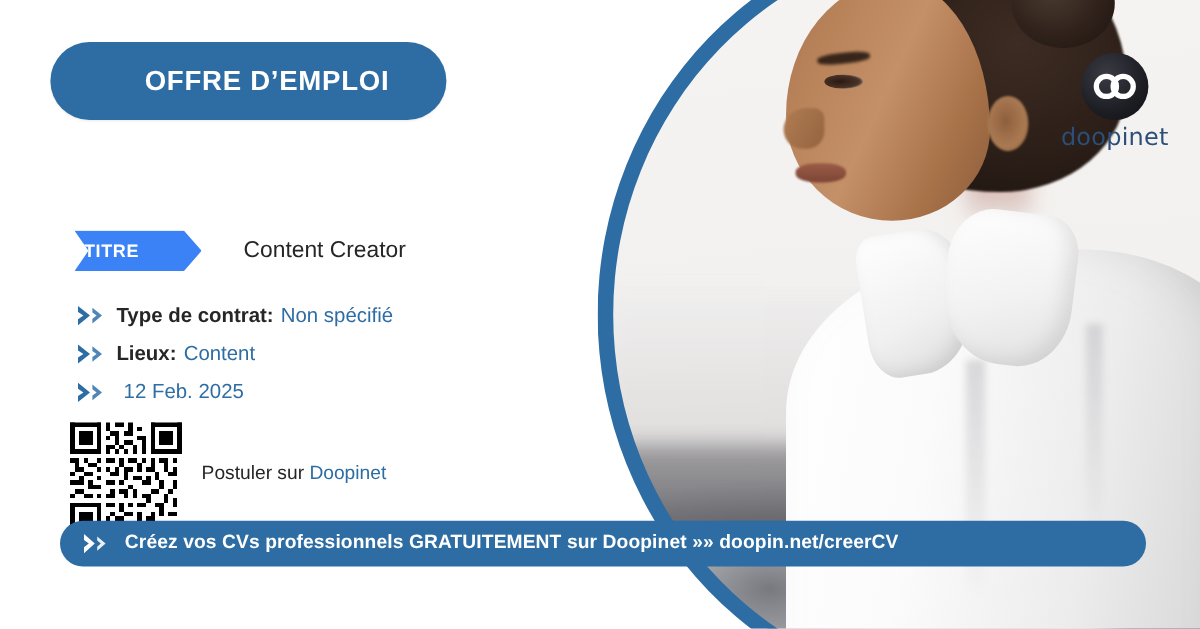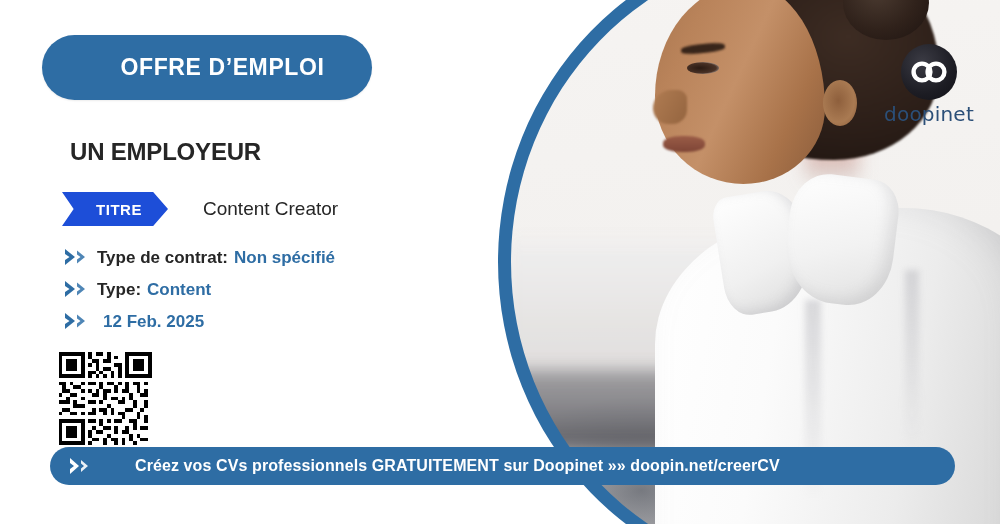--- a/index.html
+++ b/index.html
@@ -211,70 +211,69 @@
   }
 
   
   .titre-row{
     position:absolute; left:62px; top:192px;
     display:flex; align-items:center; gap:10px;
   }
   .ribbon{
     position:relative;
     width:106px; height:34px;
-    background:#1d4ed8;
+    background:#3b82f6;
     clip-path:polygon(0 0, 86% 0, 100% 50%, 86% 100%, 0 100%, 11% 50%);
-    display:flex; align-items:center; justify-content:center;
+    display:flex; align-items:center; justify-content:flex-start;
   }
   .ribbon span{
     color:#ffffff; font-size:15px; font-weight:bold;
     letter-spacing:.5px; padding-left:8px;
   }
   .titre-val{
     font-size:19px; color:#262626; font-weight:500;margin-left:25px;
   }
 
   
   .details{ position:absolute; left:64px; top:248px; }
   .row{
-    display:flex; 
+    display:flex; align-items:center;
     height:29px; margin-bottom:3px;
   }
   .chev{
     width:26px; height:18px; flex:none; margin-right:7px;
     display:block;
   }
   .row .lab{ font-size:17px; color:#262626; font-weight:bold; }
-  .row .val{ font-size:17px; color:#2e6da4; font-weight:bold; margin-left:6px; }
+  .row .val{ font-size:17px; color:#2e6da4; font-weight:normal; margin-left:6px; }
 
   
   .apply{
     position:absolute; left:56px; top:352px;
     display:flex; align-items:center; gap:14px;
   }
   .qr{ width:98px; height:93px; display:block; }
   .apply-txt{ padding-top:4px; }
   .apply-line1{
     font-size:16px; color:#262626; margin-bottom:11px; white-space:nowrap;
   }
   .apply-line1 b{ color:#2e6da4; font-weight:400; }
   .apply-url{
     font-size:17px; color:#2e6da4; font-weight:500; white-space:nowrap;
   }
 
   
   .banner{
-    position:absolute; left:50px; top:447px;
+    position:absolute; left:50px; top:434px;
     width:905px; height:38px;
     background:#2e6da4;
     border-radius:19px;
     display:flex; align-items:center;
     padding-left:18px;
     z-index:7;
-    gap:31px;
   }
   .banner .bchev{ width:24px; height:18px; flex:none; margin-right:12px; }
   .banner span{
     color:#ffffff; font-size:16px; font-weight:bold; letter-spacing:.1px;
     white-space:nowrap;
   }
 </style>
 </head>
 <body>
 
@@ -319,21 +318,20 @@
     </div>
     <div class="logo-text">doopinet</div>
   </div>
 
   <div class="content">
 
     <div class="pill">
       <span>OFFRE D’EMPLOI</span>
     </div>
 
-    <div class="employer">UN EMPLOYEUR</div>
 
     <div class="titre-row">
       <div class="ribbon">
         <span>TITRE</span>
       </div>
       <div class="titre-val">Content Creator</div>
     </div>
 
     <div class="details">
 
@@ -344,21 +342,21 @@
         </svg>
         <span class="lab">Type de contrat:</span>
         <span class="val">Non spécifié</span>
       </div>
 
       <div class="row">
         <svg class="chev" viewBox="0 0 26 18">
           <path d="M1 1 L11 9 L1 17 L1 12 L5.5 9 L1 6 Z" fill="#2e6da4"></path>
           <path d="M13 2.5 L21 9 L13 15.5 L13 11.6 L16.5 9 L13 6.4 Z" fill="#4f86b6"></path>
         </svg>
-        <span class="lab">Type:</span>
+        <span class="lab">Lieux:</span>
         <span class="val">Content</span>
       </div>
 
       <div class="row">
         <svg class="chev" viewBox="0 0 26 18">
           <path d="M1 1 L11 9 L1 17 L1 12 L5.5 9 L1 6 Z" fill="#2e6da4"></path>
           <path d="M13 2.5 L21 9 L13 15.5 L13 11.6 L16.5 9 L13 6.4 Z" fill="#4f86b6"></path>
         </svg>
         <span class="val">12 Feb. 2025</span>
       </div>
@@ -485,20 +483,21 @@
             <rect x="12" y="23" width="1" height="2"></rect>
           <rect x="14" y="23" width="2" height="1"></rect>
             <rect x="17" y="23" width="1" height="2"></rect>
           <rect x="22" y="23" width="2" height="1"></rect>
             <rect x="20" y="24" width="1" height="1"></rect>
           <rect x="8" y="24" width="1" height="1"></rect>
             <rect x="15" y="24" width="1" height="1"></rect>
         </g>
       </svg>
       <div class="apply-txt">
+        <div class="apply-line1"><span>Postuler sur </span><b>Doopinet</b></div>
       </div>
     </div>
 
   </div>
 
   <div class="banner">
     <svg class="bchev" viewBox="0 0 24 18">
       <path d="M2 1 L11 9 L2 17 L2 12 L6 9 L2 6 Z" fill="#ffffff"></path>
       <path d="M13 3 L20 9 L13 15 L13 11.6 L16 9 L13 6.4 Z" fill="#ffffff" opacity=".9"></path>
     </svg>

